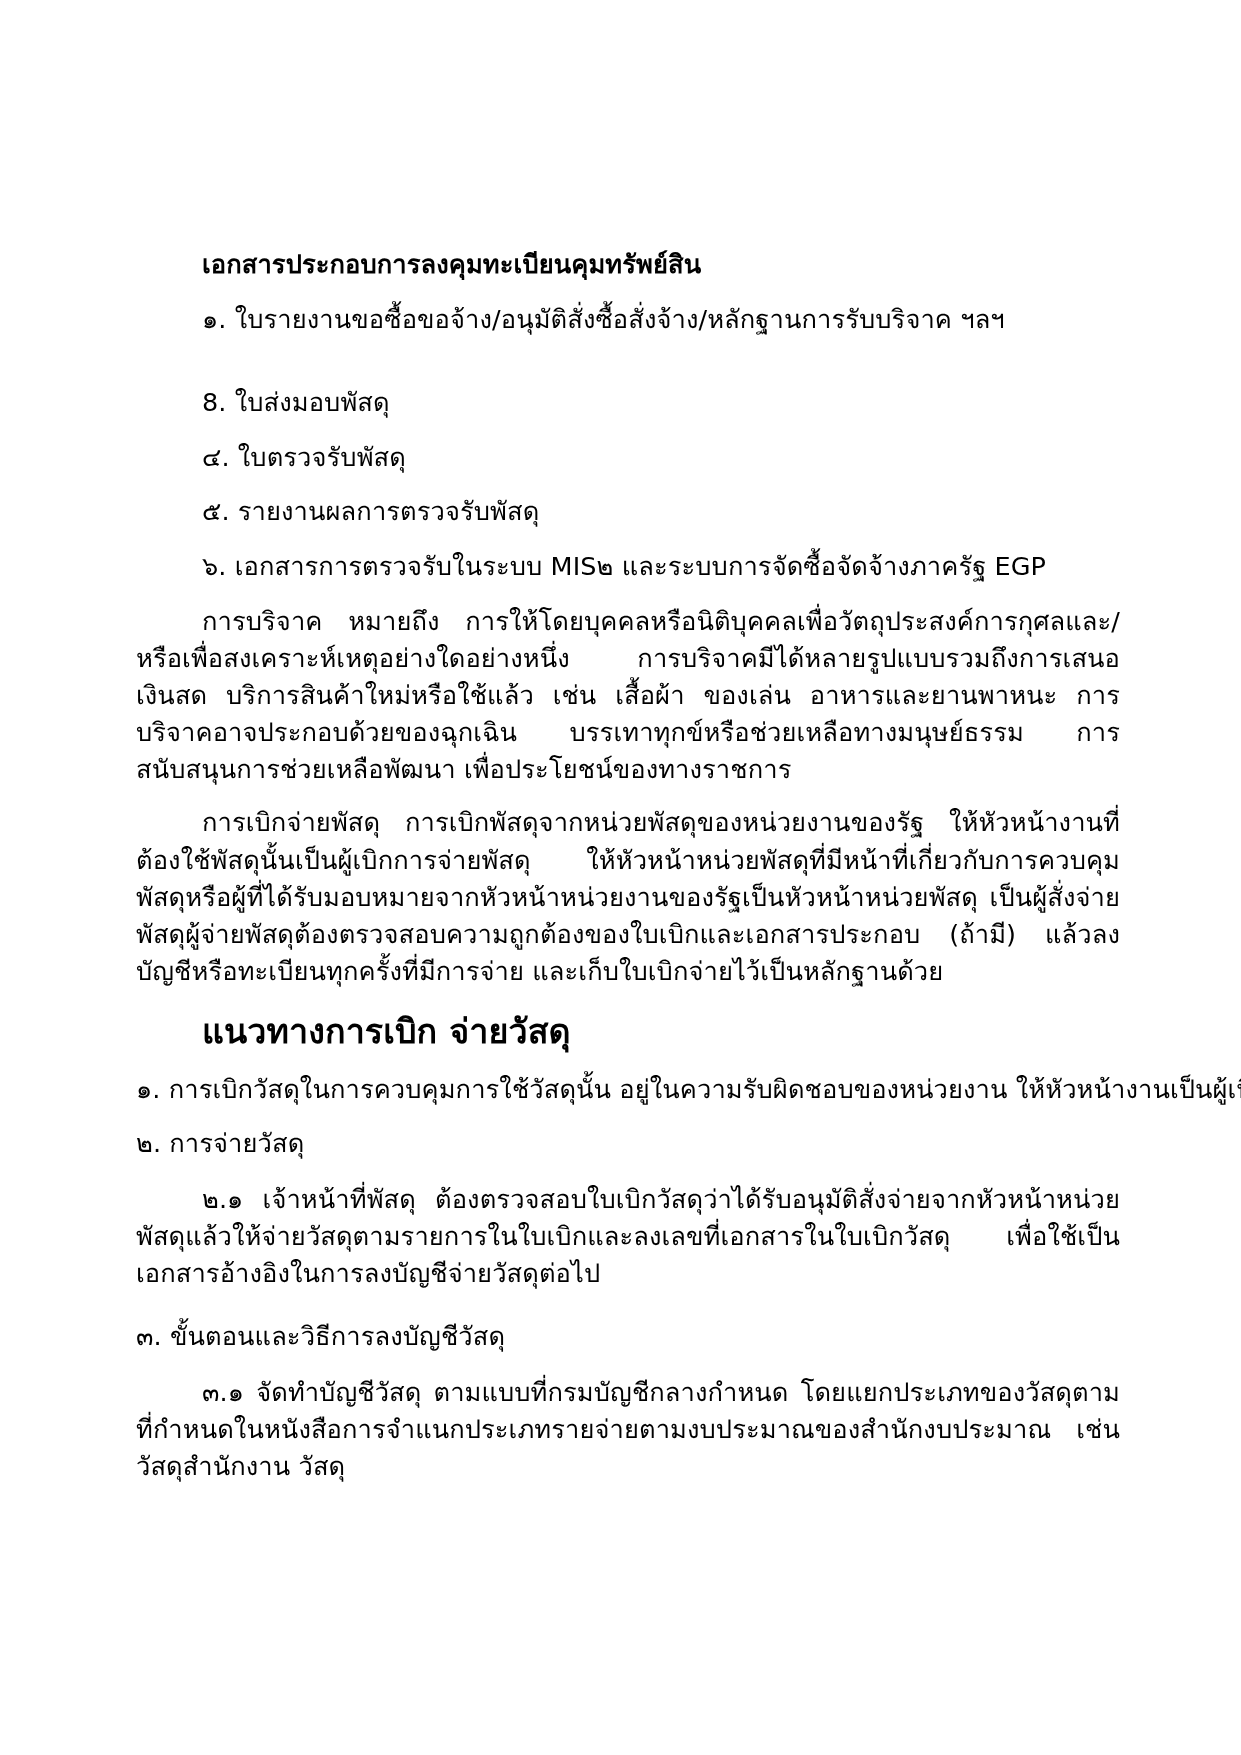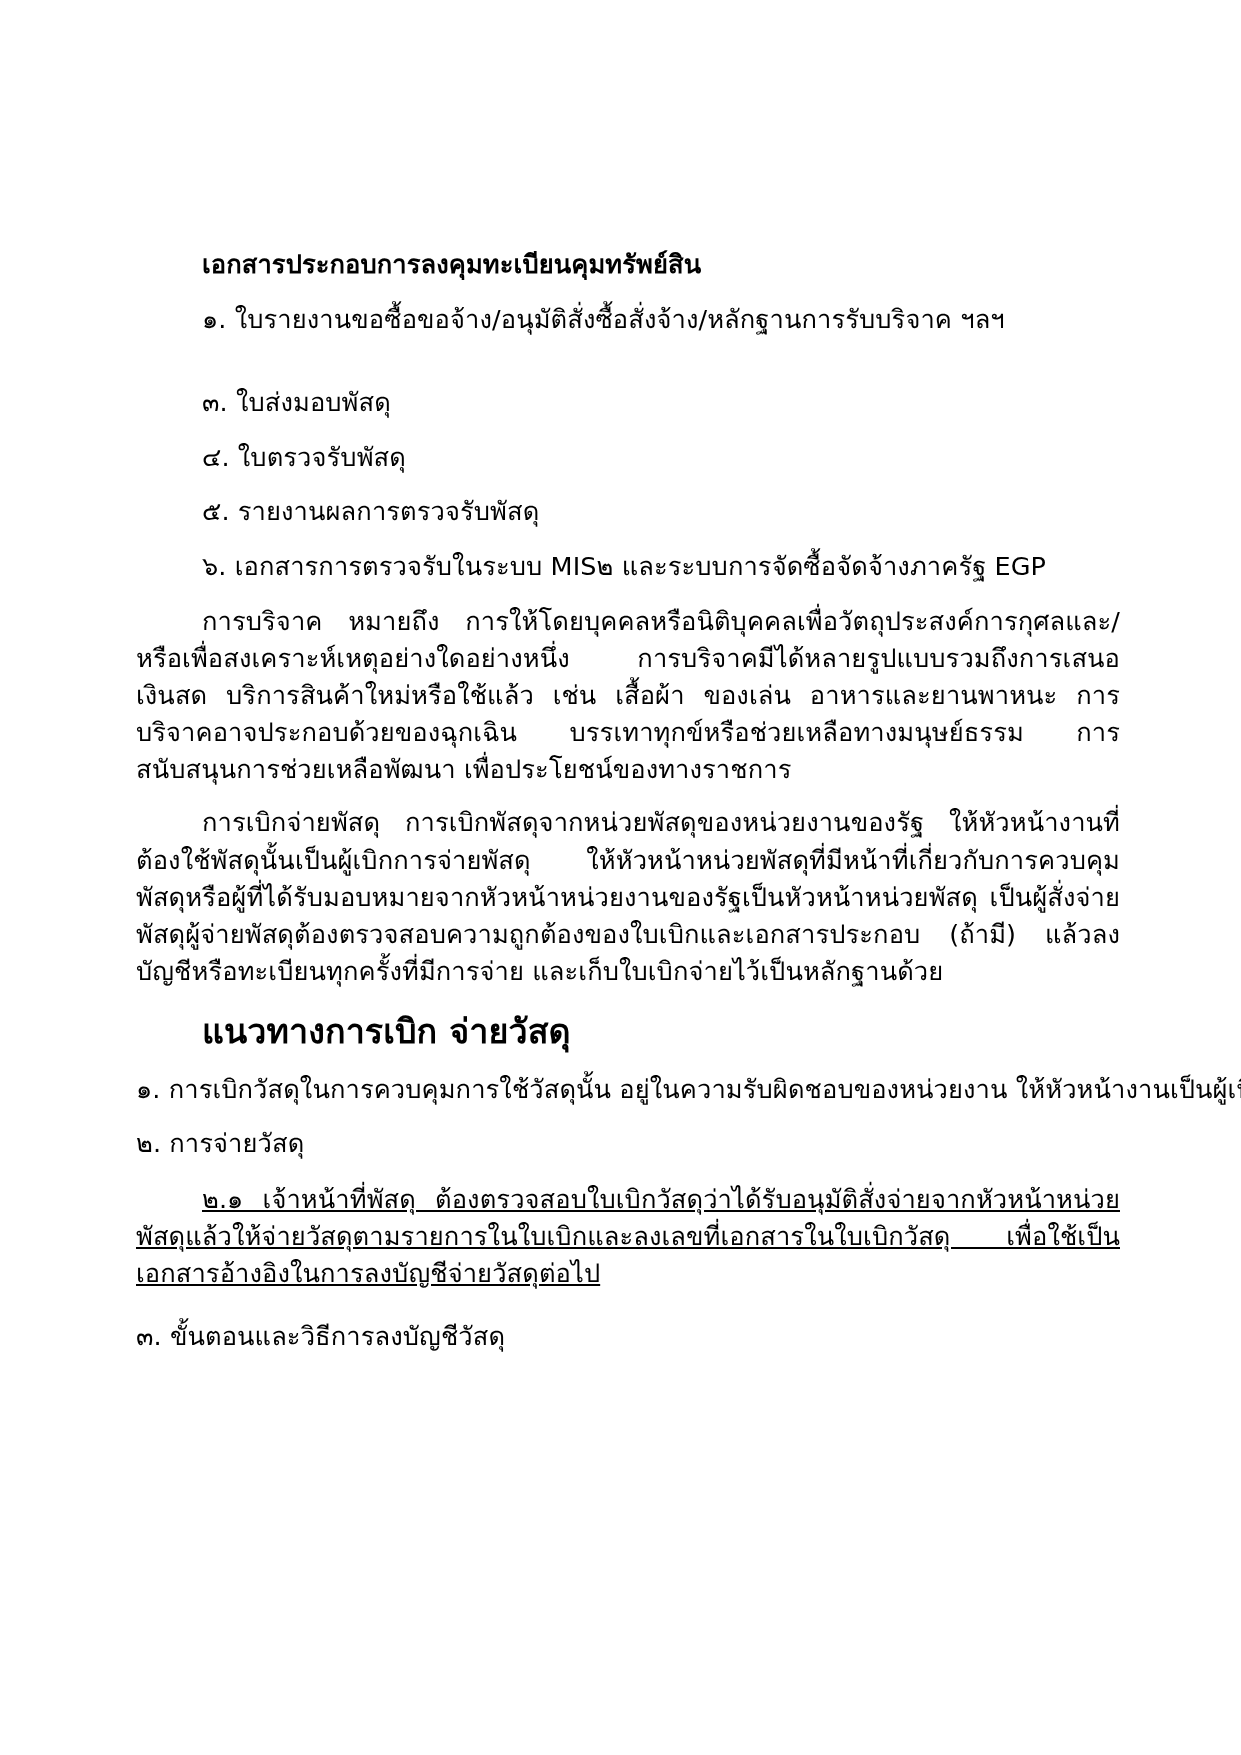--- a/index.html
+++ b/index.html
@@ -73,39 +73,38 @@
     white-space: nowrap;
   }
   .g-para {
     font-size: 25.5px;
     line-height: 1.455;
     text-align: justify;
     margin: 0;
   }
   .g-indent {
     text-indent: 66px;
-    text-decoration: underline;
   }
 </style>
 </head>
 <body>
 
 <div class="page">
   <div class="doc-body">
 
     <div class="heading">เอกสารประกอบการลงคุมทะเบียนคุมทรัพย์สิน</div>
 
     <div class="spacer-lg"></div>
 
     <div class="list-item">๑. ใบรายงานขอซื้อขอจ้าง/อนุมัติสั่งซื้อสั่งจ้าง/หลักฐานการรับบริจาค ฯลฯ</div>
     <div class="spacer-lg"></div>
 
     <div class="spacer-lg"></div>
 
-    <div class="list-item">๓. ใบส่งมอบพัสดุ</div>
+    <div class="list-item">8. ใบส่งมอบพัสดุ</div>
     <div class="spacer-lg"></div>
 
     <div class="list-item">๔. ใบตรวจรับพัสดุ</div>
     <div class="spacer-lg"></div>
 
     <div class="list-item">๕. รายงานผลการตรวจรับพัสดุ</div>
     <div class="spacer-lg"></div>
 
     <div class="list-item">๖. เอกสารการตรวจรับในระบบ MIS๒ และระบบการจัดซื้อจัดจ้างภาครัฐ EGP</div>
 
@@ -139,15 +138,16 @@
 
     <div class="spacer-sm"></div>
 
 
     <div class="spacer-sm"></div>
 
     <div class="g-line">๓. ขั้นตอนและวิธีการลงบัญชีวัสดุ</div>
 
     <div class="spacer-md"></div>
 
+    <p class="g-para g-indent">๓.๑ จัดทำบัญชีวัสดุ ตามแบบที่กรมบัญชีกลางกำหนด โดยแยกประเภทของวัสดุตามที่กำหนดในหนังสือการจำแนกประเภทรายจ่ายตามงบประมาณของสำนักงบประมาณ เช่น วัสดุสำนักงาน วัสดุ</p>
 
   </div>
 </div>
 
 </body></html>

